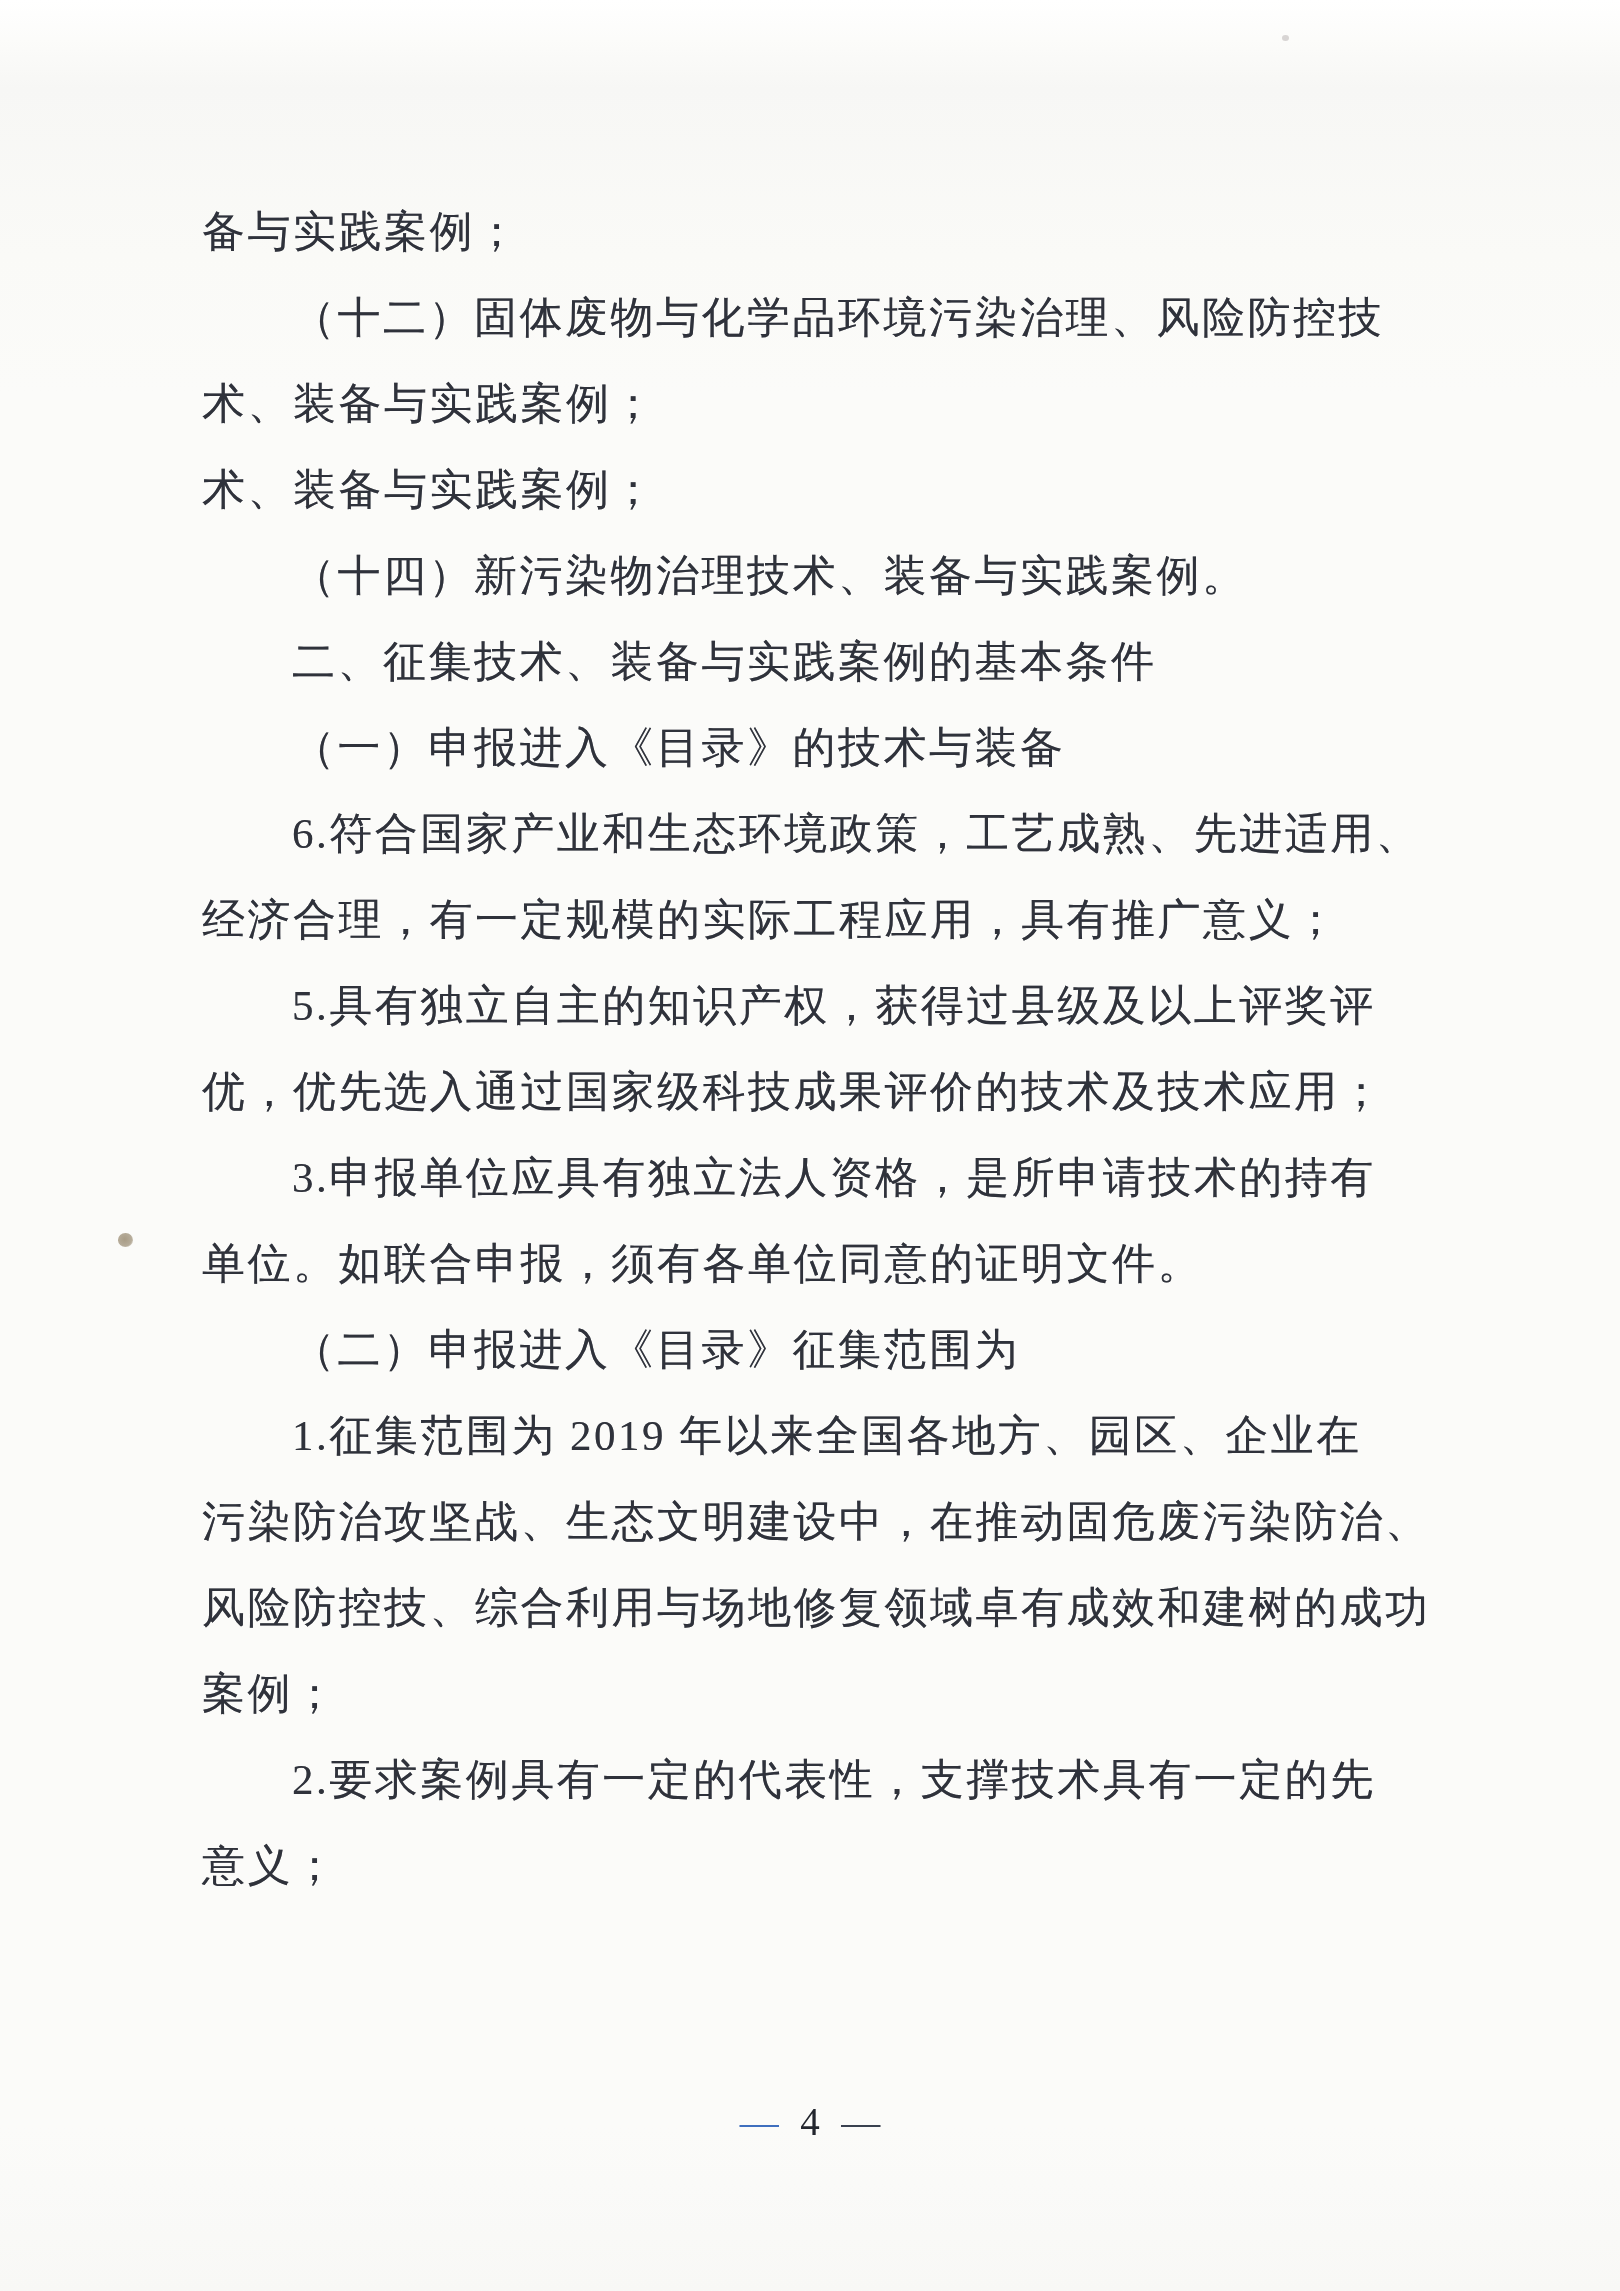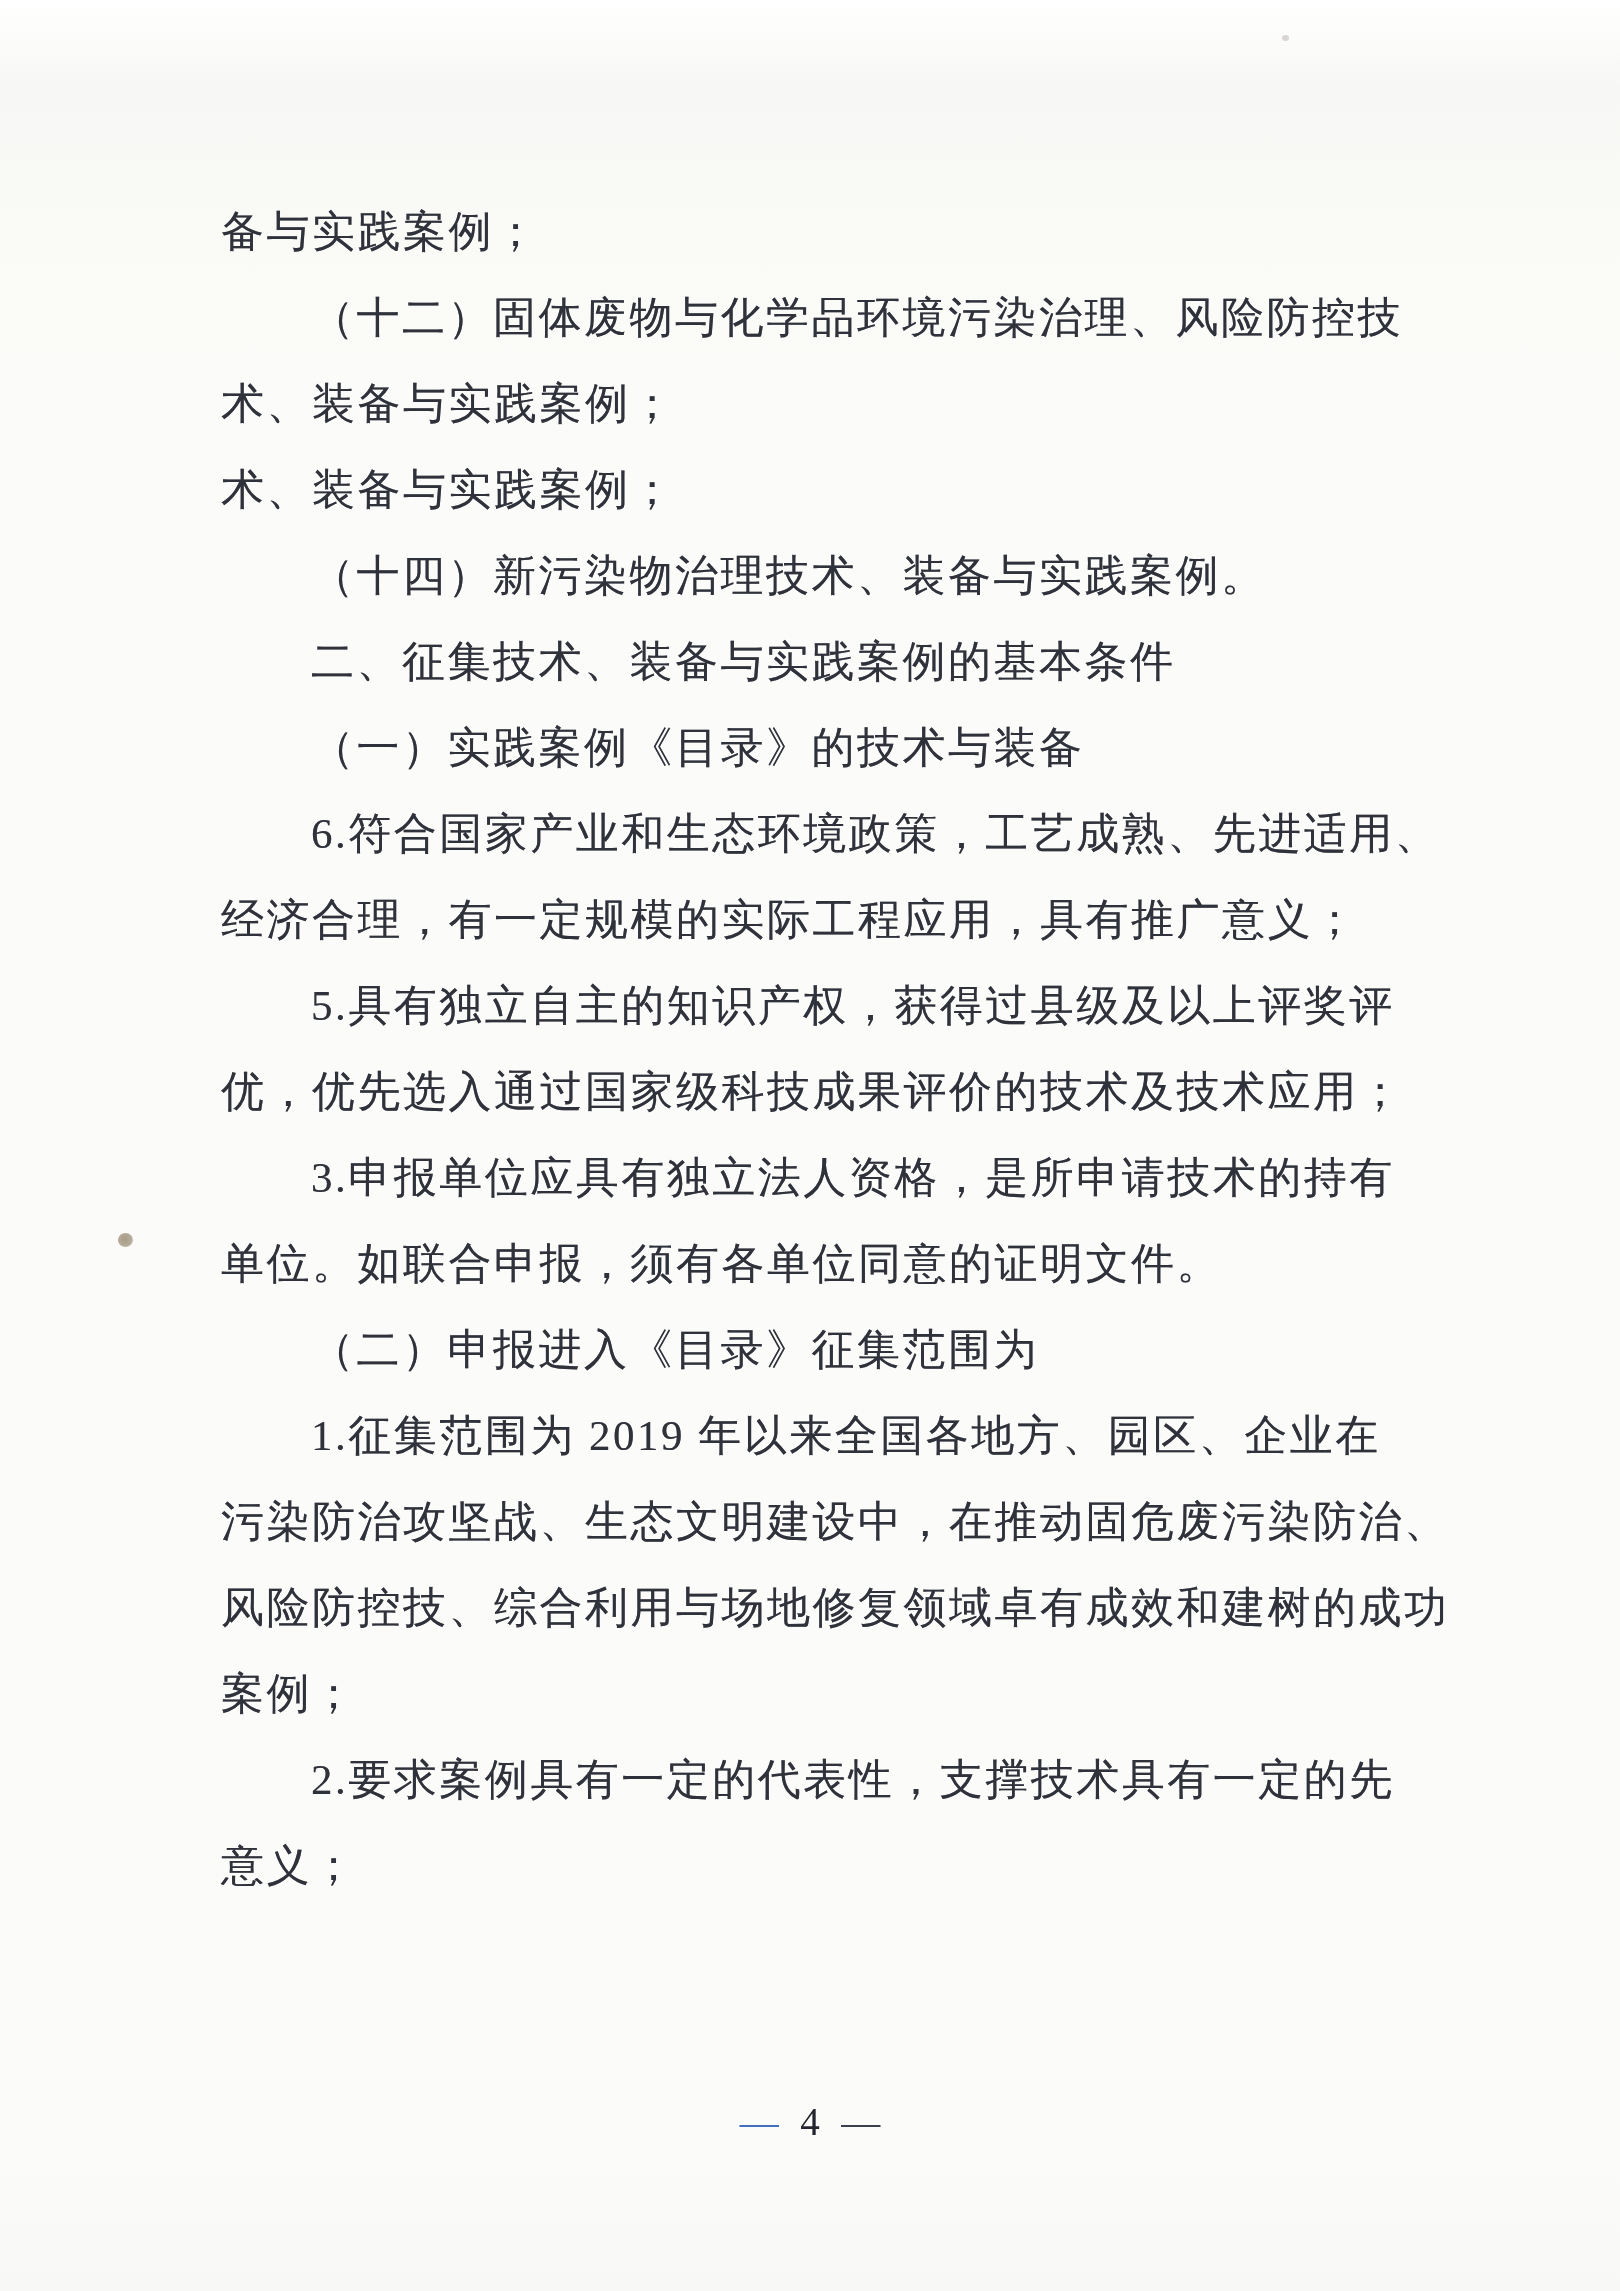--- a/index.html
+++ b/index.html
@@ -11,21 +11,21 @@
   .page{
     position:relative;
     width:1620px;height:2292px;
     background:
       linear-gradient(180deg,#ffffff 0px,#fcfcfa 39px,#f7f7f5 88px,#fafaf7 255px,#fbfbf9 392px,#fbfbf9 2127px,#f8f8f6 2292px);
     overflow:hidden;
     color:#30333c;
   }
   .body-text{
     position:absolute;
-    left:221px;
+    left:202px;
     top:189px;
     width:1304px;
   }
   .line{
     display:block;
     height:86px;
     line-height:86px;
     font-size:43px;
     letter-spacing:2.5px;
     white-space:nowrap;
@@ -63,21 +63,21 @@
 
 <div class="page">
 
   <div class="body-text">
     <span class="line">备与实践案例；</span>
     <span class="line ind">（十二）固体废物与化学品环境污染治理、风险防控技</span>
     <span class="line">术、装备与实践案例；</span>
     <span class="line">术、装备与实践案例；</span>
     <span class="line ind">（十四）新污染物治理技术、装备与实践案例。</span>
     <span class="line ind">二、征集技术、装备与实践案例的基本条件</span>
-    <span class="line ind">（一）实践案例《目录》的技术与装备</span>
+    <span class="line ind">（一）申报进入《目录》的技术与装备</span>
     <span class="line ind">6.符合国家产业和生态环境政策，工艺成熟、先进适用、</span>
     <span class="line">经济合理，有一定规模的实际工程应用，具有推广意义；</span>
     <span class="line ind">5.具有独立自主的知识产权，获得过县级及以上评奖评</span>
     <span class="line">优，优先选入通过国家级科技成果评价的技术及技术应用；</span>
     <span class="line ind">3.申报单位应具有独立法人资格，是所申请技术的持有</span>
     <span class="line">单位。如联合申报，须有各单位同意的证明文件。</span>
     <span class="line ind">（二）申报进入《目录》征集范围为</span>
     <span class="line ind">1.征集范围为 2019 年以来全国各地方、园区、企业在</span>
     <span class="line">污染防治攻坚战、生态文明建设中，在推动固危废污染防治、</span>
     <span class="line">风险防控技、综合利用与场地修复领域卓有成效和建树的成功</span>

